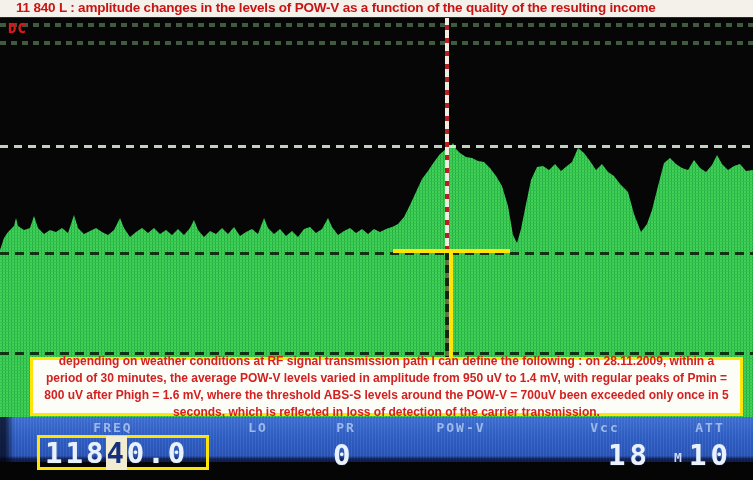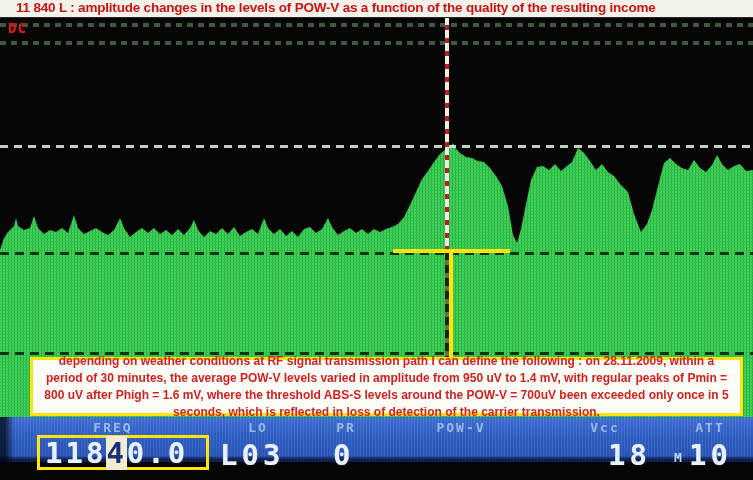--- a/index.html
+++ b/index.html
@@ -162,20 +162,19 @@
     <div class="sb-label" style="left:258px">LO</div>
     <div class="sb-label" style="left:346px">PR</div>
     <div class="sb-label" style="left:461px">POW-V</div>
     <div class="sb-label" style="left:605px">Vcc</div>
     <div class="sb-label" style="left:710px">ATT</div>
 
     <div class="freq-box">
       <span class="sb-value"><span>118</span><span class="freq-cursor">4</span><span>0.0</span></span>
     </div>
 
-    <div class="sb-value" style="left:220px">L03</div>
     <div class="sb-value" style="left:333px">0</div>
     <div class="sb-value" style="left:608px">18</div>
     <div class="att-prefix">M</div>
     <div class="sb-value" style="left:689px">10</div>
   </div>
 
 </div>
 
 </body></html>

